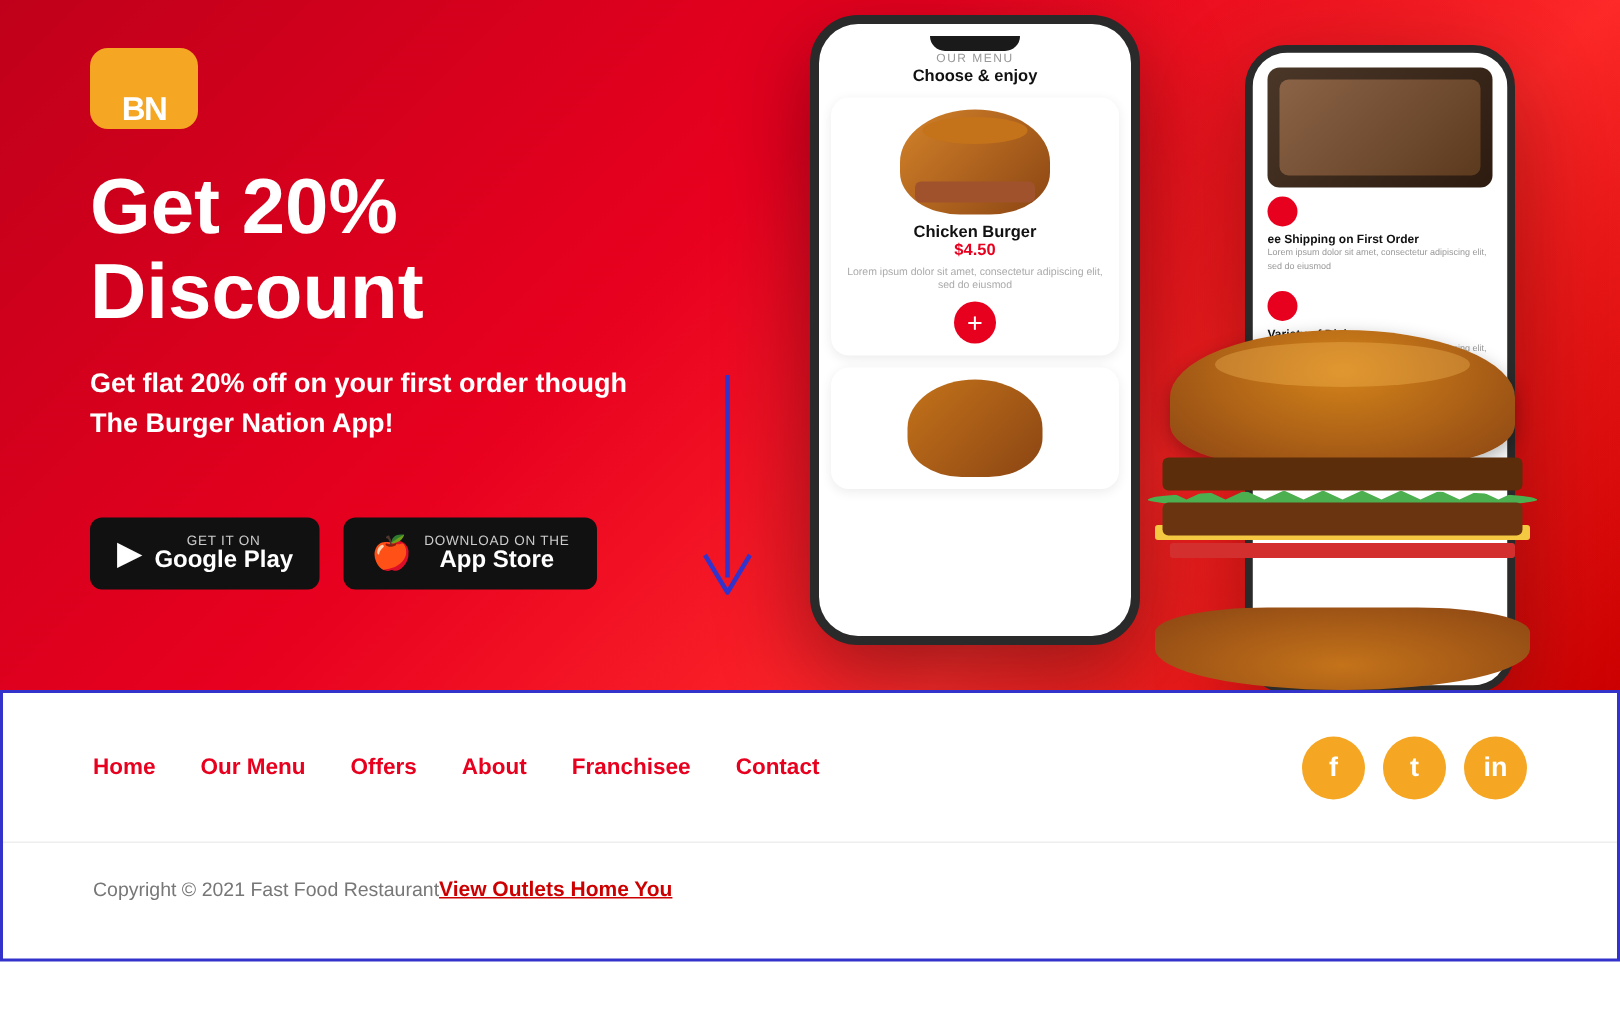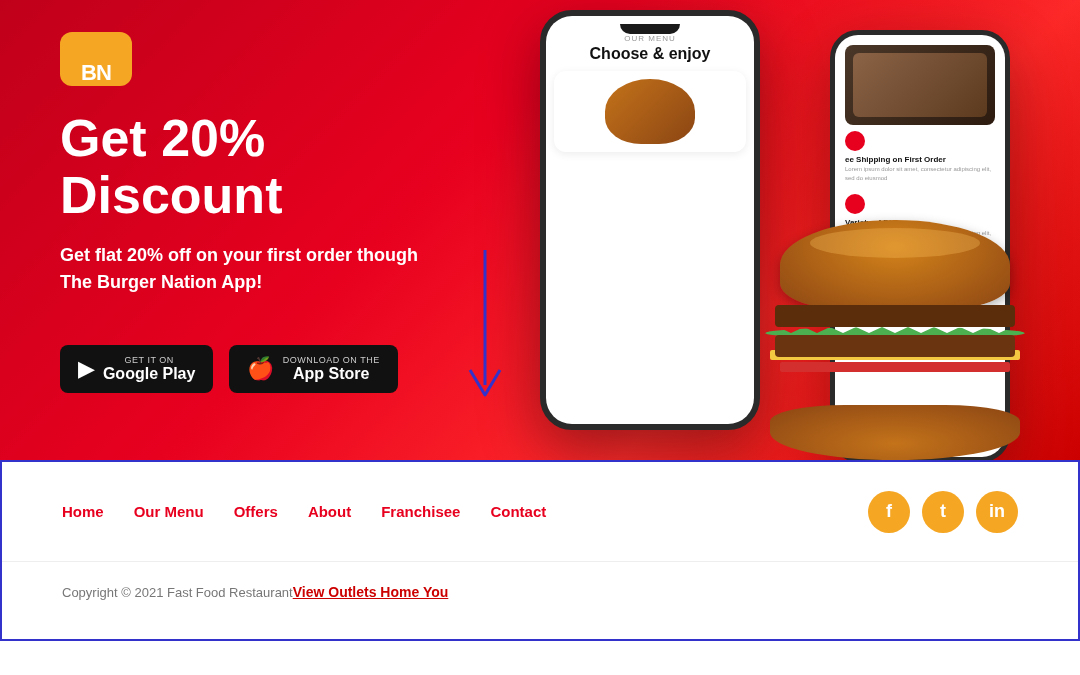--- a/index.html
+++ b/index.html
@@ -148,21 +148,21 @@
       text-align: center;
       font-size: 8px;
       color: #999;
       text-transform: uppercase;
       letter-spacing: 1px;
       margin-bottom: 2px;
     }
 
     .phone-menu-title {
       text-align: center;
-      font-size: 16px;
+      font-size: 11px;
       font-weight: 900;
       color: #111;
       margin-bottom: 8px;
     }
 
     .phone-burger-card {
       background: white;
       border-radius: 12px;
       padding: 8px;
       text-align: center;
@@ -533,20 +533,29 @@
   </div>
 
   <div class="phone-area">
 
     <div class="phone-main">
       <div class="phone-screen">
         <div class="phone-notch"></div>
         <div class="phone-menu-label">OUR MENU</div>
         <div class="phone-menu-title">Choose &amp; enjoy</div>
 
+        <div class="phone-burger-card">
+          <div class="phone-burger-img"></div>
+          <div class="phone-item-name">Chicken Burger</div>
+          <div class="phone-item-price">$4.50</div>
+          <div class="phone-item-desc">Lorem ipsum dolor sit amet, consectetur adipiscing elit, sed do eiusmod</div>
+          <div class="phone-add-btn">
+            <span>+</span>
+          </div>
+        </div>
 
         <div class="phone-burger-card">
           <div class="phone-burger2"></div>
         </div>
       </div>
     </div>
 
     <div class="phone-secondary">
       <div class="phone-secondary-screen">
         <div class="secondary-item">

